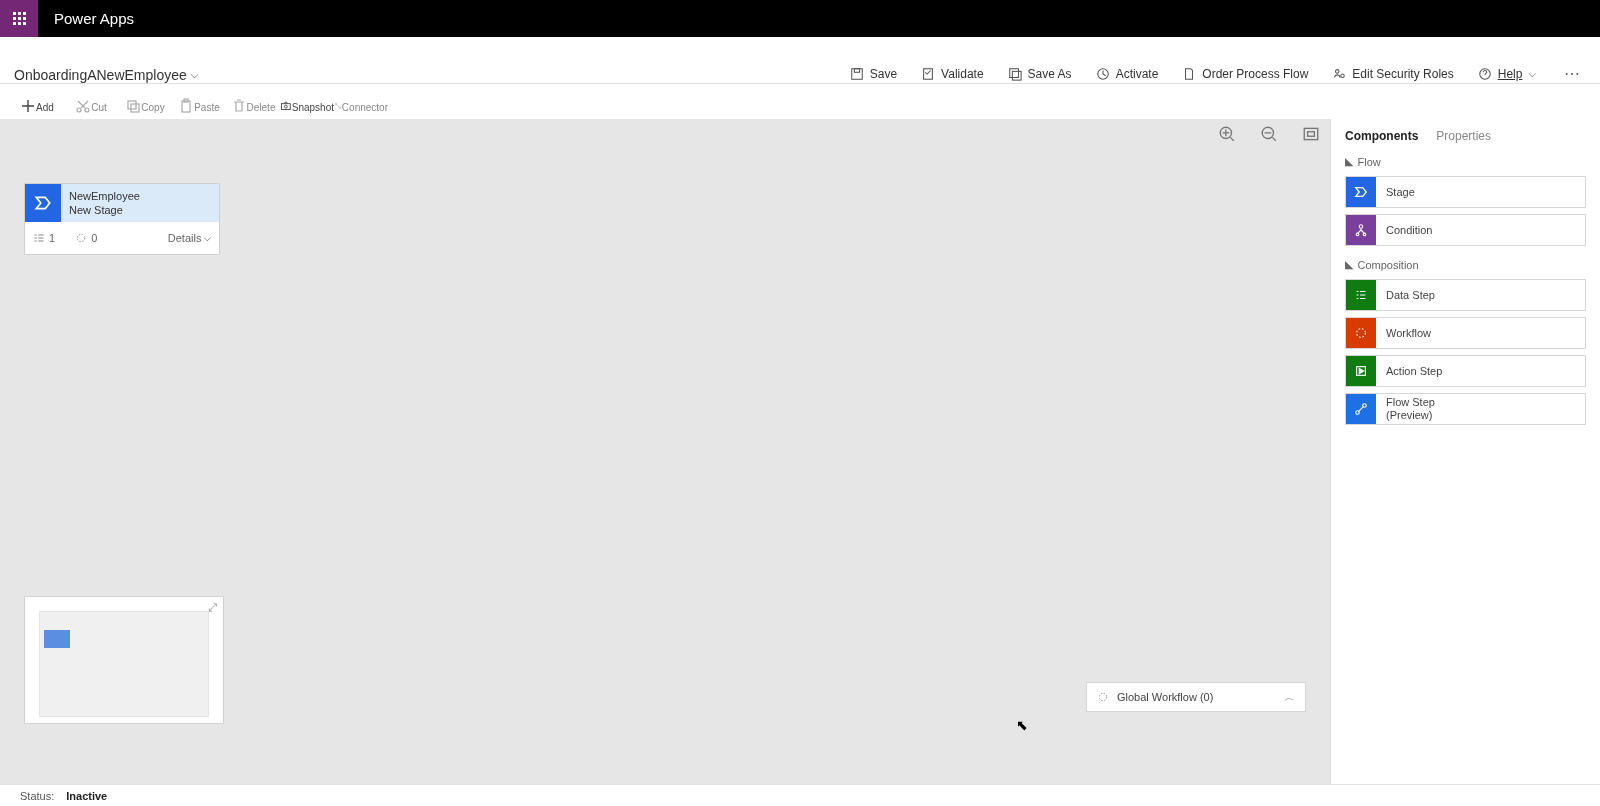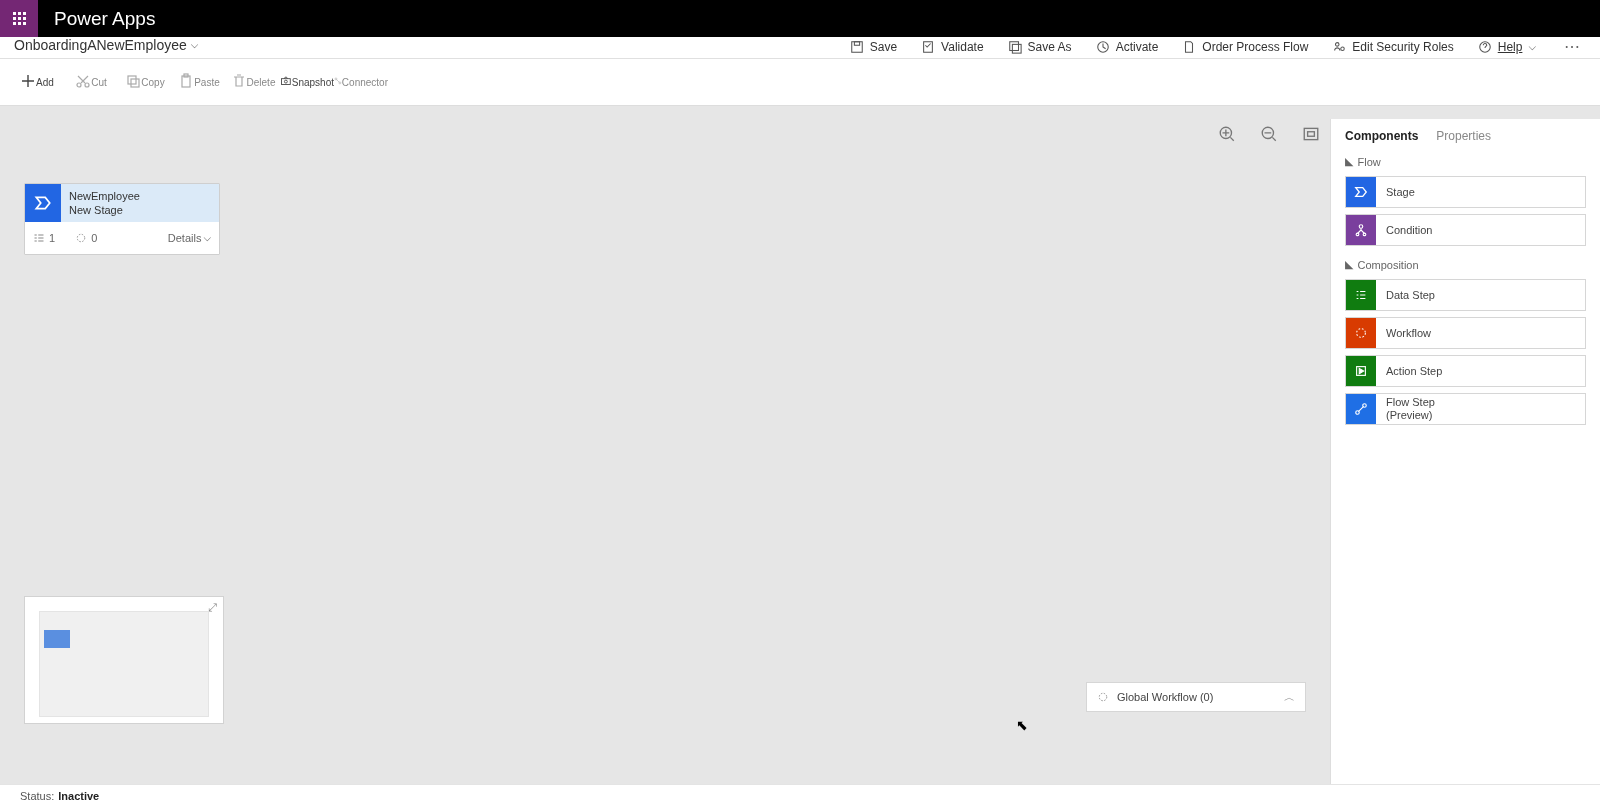--- a/index.html
+++ b/index.html
@@ -3,24 +3,24 @@
 <meta charset="utf-8">
 <style>
   * { box-sizing: border-box; margin: 0; padding: 0; font-family: "Segoe UI", Arial, sans-serif; }
   html, body { width: 1600px; height: 806px; background: #e6e6e6; overflow: hidden; }
 
   
   .topbar { height: 37px; background: #000; color: #fff; display: flex; align-items: stretch; }
   .waffle { width: 38px; background: #742774; display: flex; align-items: center; justify-content: center; }
   .waffle-icon { display: grid; grid-template-columns: repeat(3,3px); grid-template-rows: repeat(3,3px); gap: 2px; }
   .waffle-icon span { background: #fff; width: 3px; height: 3px; }
-  .appname { padding: 0 16px; display: flex; align-items: center; font-size: 19px; font-weight: 400; }
-
-  
-  .cmdbar { height: 22px; background: #fff; border-bottom: 1px solid #e0e0e0; display: flex; align-items: flex-start; padding: 0 14px; }
+  .appname { padding: 0 16px; display: flex; align-items: center; font-size: 15px; font-weight: 400; }
+
+  
+  .cmdbar { height: 47px; background: #fff; border-bottom: 1px solid #e0e0e0; display: flex; align-items: flex-end; padding: 0 14px; }
   .flowname { font-size: 14px; color: #333; display: flex; align-items: center; gap: 4px; }
   .chev { font-size: 10px; color: #666; }
   .cmd-right { margin-left: auto; display: flex; align-items: center; gap: 24px; }
   .cmd-item { display: flex; align-items: center; gap: 6px; font-size: 12px; color: #333; cursor: pointer; }
   .cmd-item svg, .cmd-item .ic { width: 14px; height: 14px; }
   .more-dots { font-size: 16px; letter-spacing: 2px; color: #666; padding: 0 4px;}
 
   
   .toolbar { height: 47px; background: #fff; border-bottom: 1px solid #ddd; display: flex; align-items: center; padding: 0 10px; }
   .tb-item { display: flex; flex-direction: row; align-items: center; justify-content: center; width: 54px; height: 46px; font-size: 10px; color: #888; cursor: pointer; }
@@ -62,21 +62,21 @@
   .rp-item .ilabel { padding-left:10px; }
   .rp-item.two .ilabel { line-height:1.2; }
   .c-blue { background:#2266e3; }
   .c-purple { background:#7a3f9d; }
   .c-green { background:#107c10; }
   .c-orange { background:#d83b01; }
   .c-blue2 { background:#1f6fe5; }
 
   
   .statusbar { position:absolute; bottom:0; left:0; right:0; height:22px; background:#fff; border-top:1px solid #e4e4e4; font-size:11px; color:#555; display:flex; align-items:center; padding:0 20px; }
-  .statusbar b { font-weight:600; margin-left:4px; color:#222; }
+  .statusbar b { font-weight:600; margin-left:12px; color:#222; }
 
   
   .cursor { position:absolute; top:598px; left:1016px; font-size:14px; color:#000; pointer-events:none;}
 </style>
 </head>
 <body>
 
 <div class="topbar">
   <div class="waffle">
     <div class="waffle-icon">

